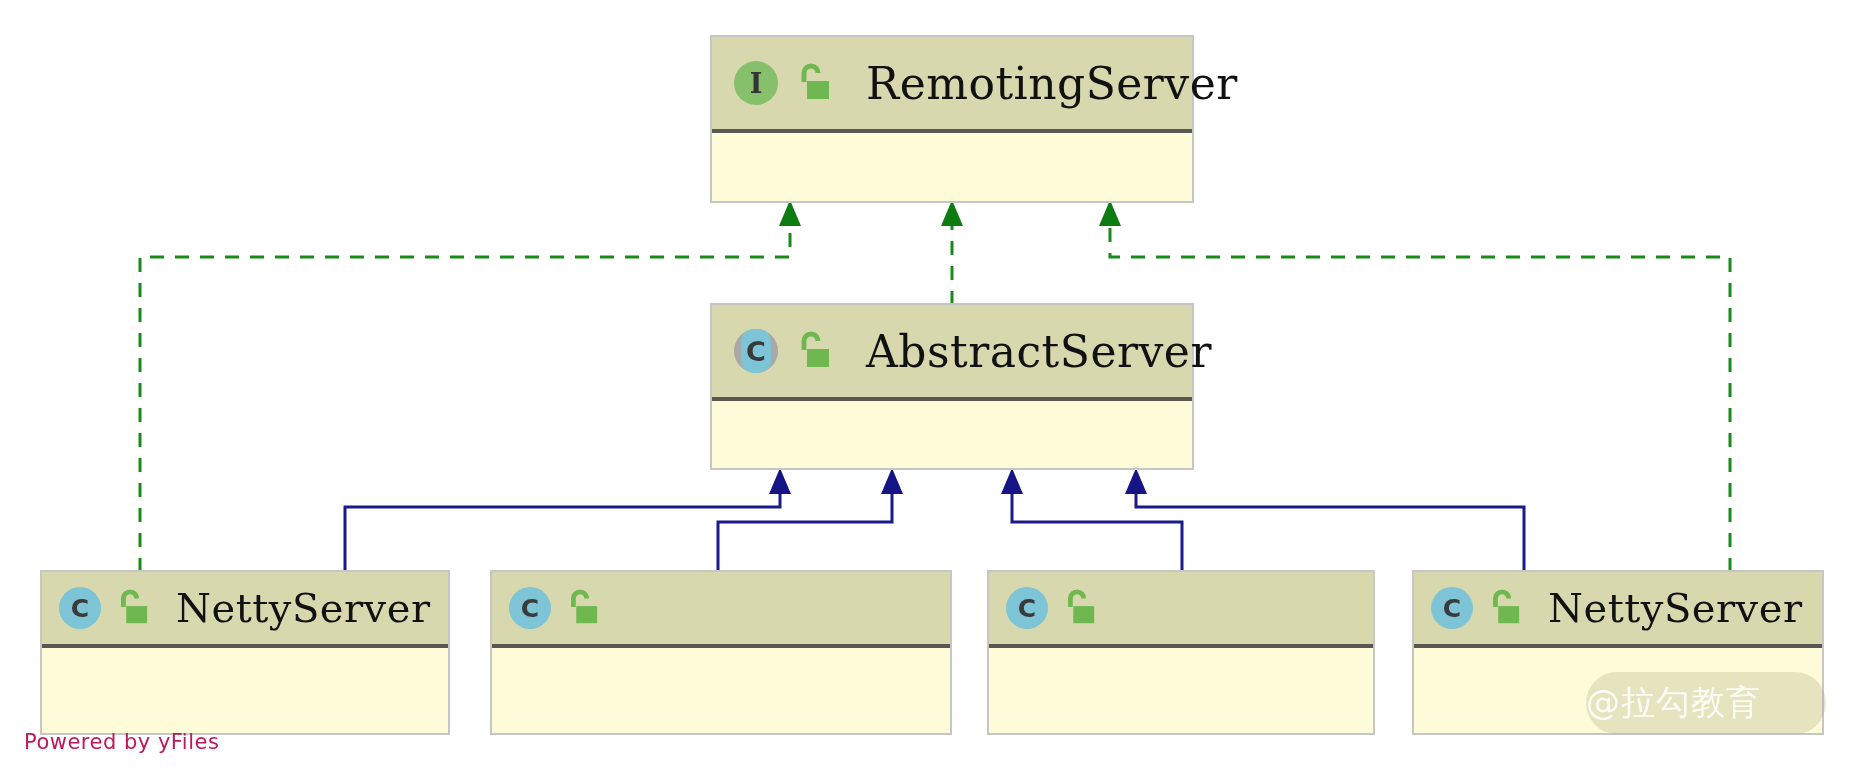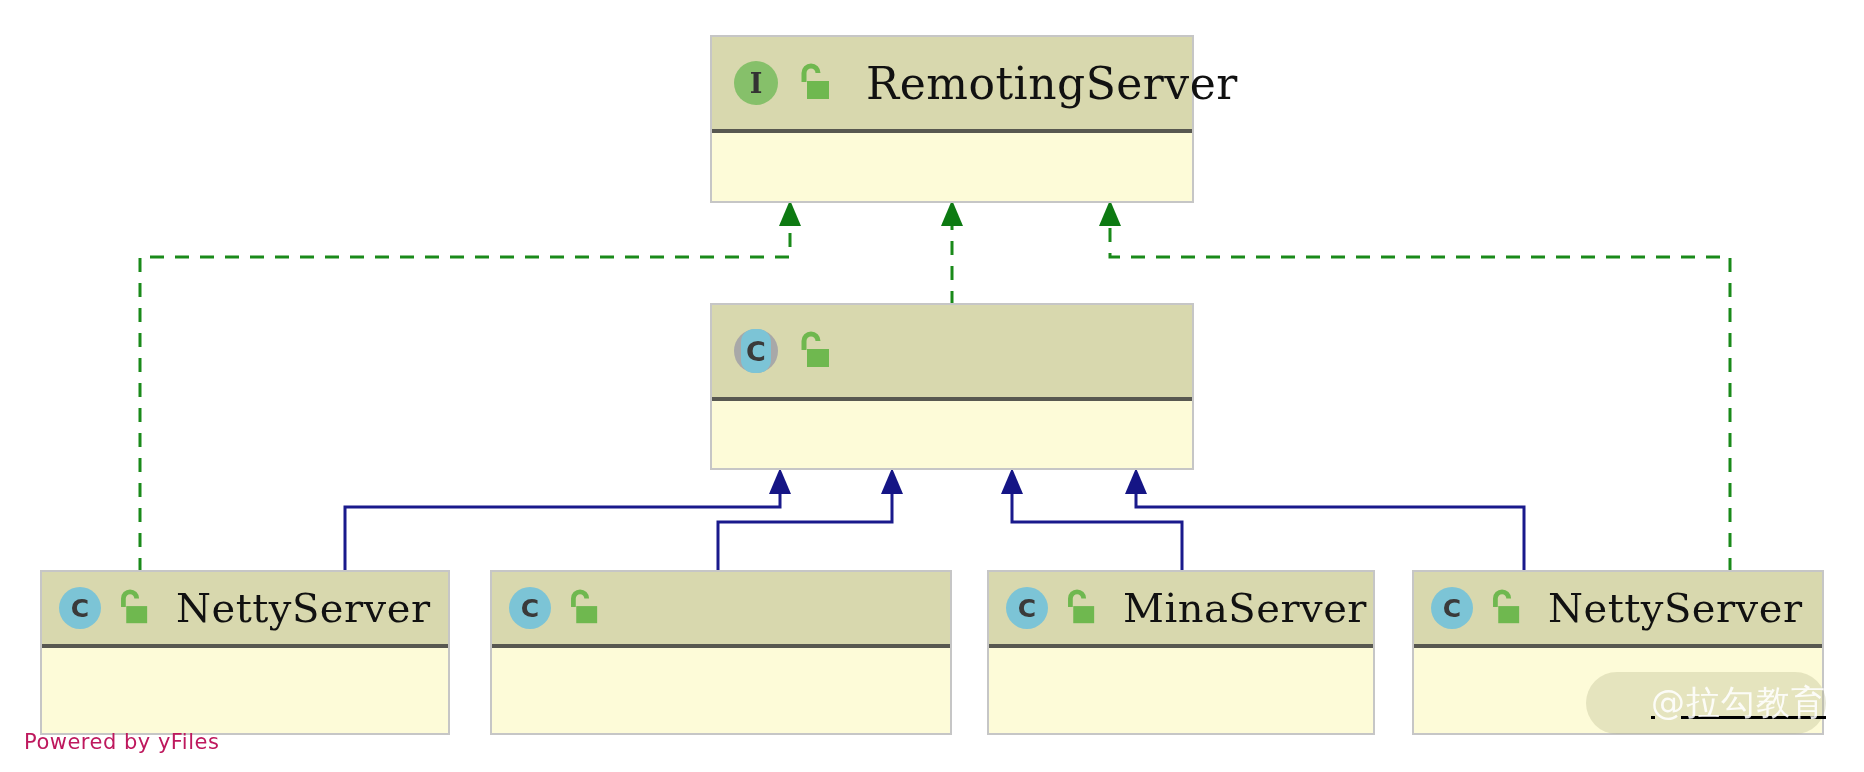--- a/index.html
+++ b/index.html
@@ -32,21 +32,21 @@
   
   #yfiles{
     position:absolute;left:24px;top:730px;
     font-family:"DejaVu Sans",sans-serif;font-size:21px;color:#be185d;
     letter-spacing:.5px;white-space:nowrap;
   }
   #watermark{
     position:absolute;left:1586px;top:672px;
     width:240px;height:62px;border-radius:31px;
     background:rgba(176,176,128,0.30);
-    display:flex;align-items:center;justify-content:flex-end;text-decoration:underline;
+    display:flex;align-items:center;justify-content:flex-start;
   }
   #watermark span{
     font-family:"DejaVu Sans",sans-serif;font-size:34px;
     color:rgba(255,255,255,0.88);letter-spacing:1px;white-space:nowrap;
   }
 </style>
 </head>
 <body>
 
 <div id="stage">
@@ -112,20 +112,21 @@
         <svg class="ico" width="52" height="52" viewBox="0 0 52 52">
           <circle cx="26" cy="26" r="22" fill="#a8a8a8"></circle>
           <rect x="11" y="4" width="30" height="44" rx="13" ry="13" fill="#7cc4d6"></rect>
           <text x="26" y="36" text-anchor="middle" font-family="DejaVu Sans, sans-serif" font-size="27" font-weight="bold" fill="#3a3a3a">C</text>
         </svg>
         <svg class="ico" width="40" height="44" viewBox="0 0 40 44" style="margin-left:10px;">
           <path d="M12 21 L12 12 A7 7 0 0 1 26 12" fill="none" stroke="#6fb84f" stroke-width="5"></path>
           <rect x="15" y="20" width="22" height="18" fill="#6fb84f"></rect>
         </svg>
       </span>
+      <span class="name" style="font-size:44px;margin-left:34px;">AbstractServer</span>
     </div>
     <div class="body" style="height:63px;"></div>
   </div>
 
   <div class="node" style="left:40px;top:570px;width:410px;height:165px;">
     <div class="hdr" style="height:76px;padding-left:14px;">
       <span class="icons">
         <svg class="ico" width="48" height="48" viewBox="0 0 48 48">
           <circle cx="24" cy="24" r="21" fill="#7cc4d6"></circle>
           <text x="24" y="33" text-anchor="middle" font-family="DejaVu Sans, sans-serif" font-size="25" font-weight="bold" fill="#3a3a3a">C</text>
@@ -161,21 +162,20 @@
       <span class="icons">
         <svg class="ico" width="48" height="48" viewBox="0 0 48 48">
           <circle cx="24" cy="24" r="21" fill="#7cc4d6"></circle>
           <text x="24" y="33" text-anchor="middle" font-family="DejaVu Sans, sans-serif" font-size="25" font-weight="bold" fill="#3a3a3a">C</text>
         </svg>
         <svg class="ico" width="38" height="42" viewBox="0 0 40 44" style="margin-left:8px;">
           <path d="M12 21 L12 12 A7 7 0 0 1 26 12" fill="none" stroke="#6fb84f" stroke-width="5"></path>
           <rect x="15" y="20" width="22" height="18" fill="#6fb84f"></rect>
         </svg>
       </span>
-      <span class="name" style="font-size:40px;margin-left:26px;">MinaServer</span>
     </div>
     <div class="body" style="height:81px;"></div>
   </div>
 
   <div class="node" style="left:1412px;top:570px;width:412px;height:165px;">
     <div class="hdr" style="height:76px;padding-left:14px;">
       <span class="icons">
         <svg class="ico" width="48" height="48" viewBox="0 0 48 48">
           <circle cx="24" cy="24" r="21" fill="#7cc4d6"></circle>
           <text x="24" y="33" text-anchor="middle" font-family="DejaVu Sans, sans-serif" font-size="25" font-weight="bold" fill="#3a3a3a">C</text>

